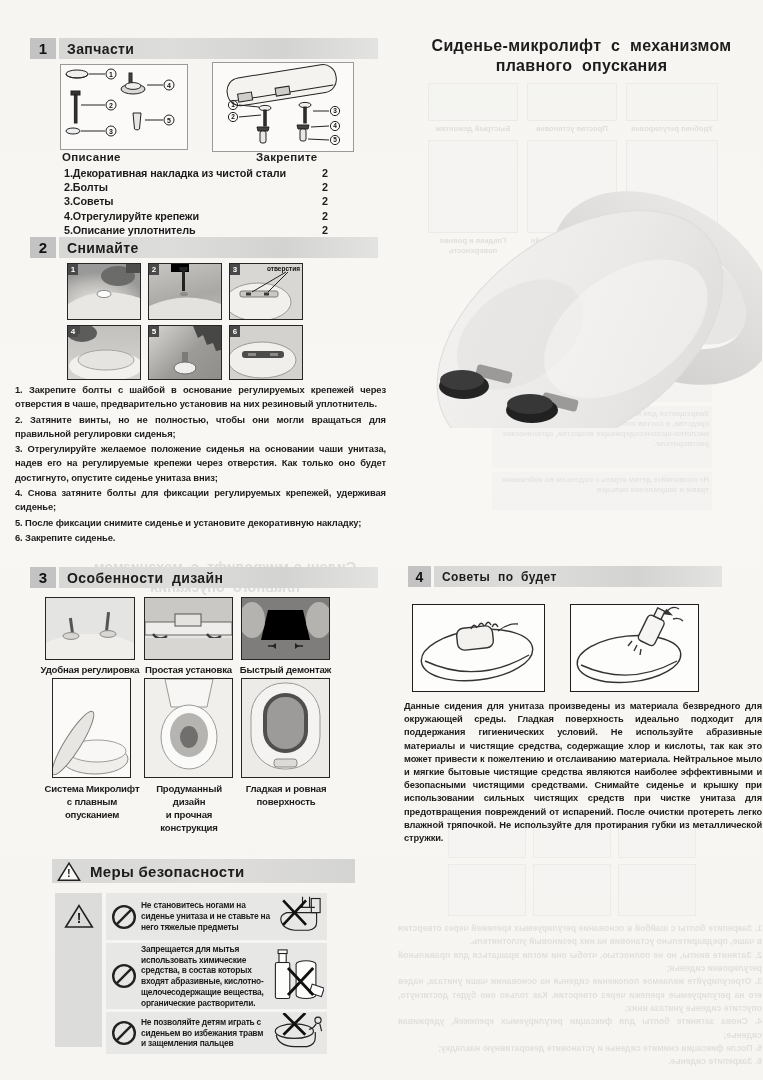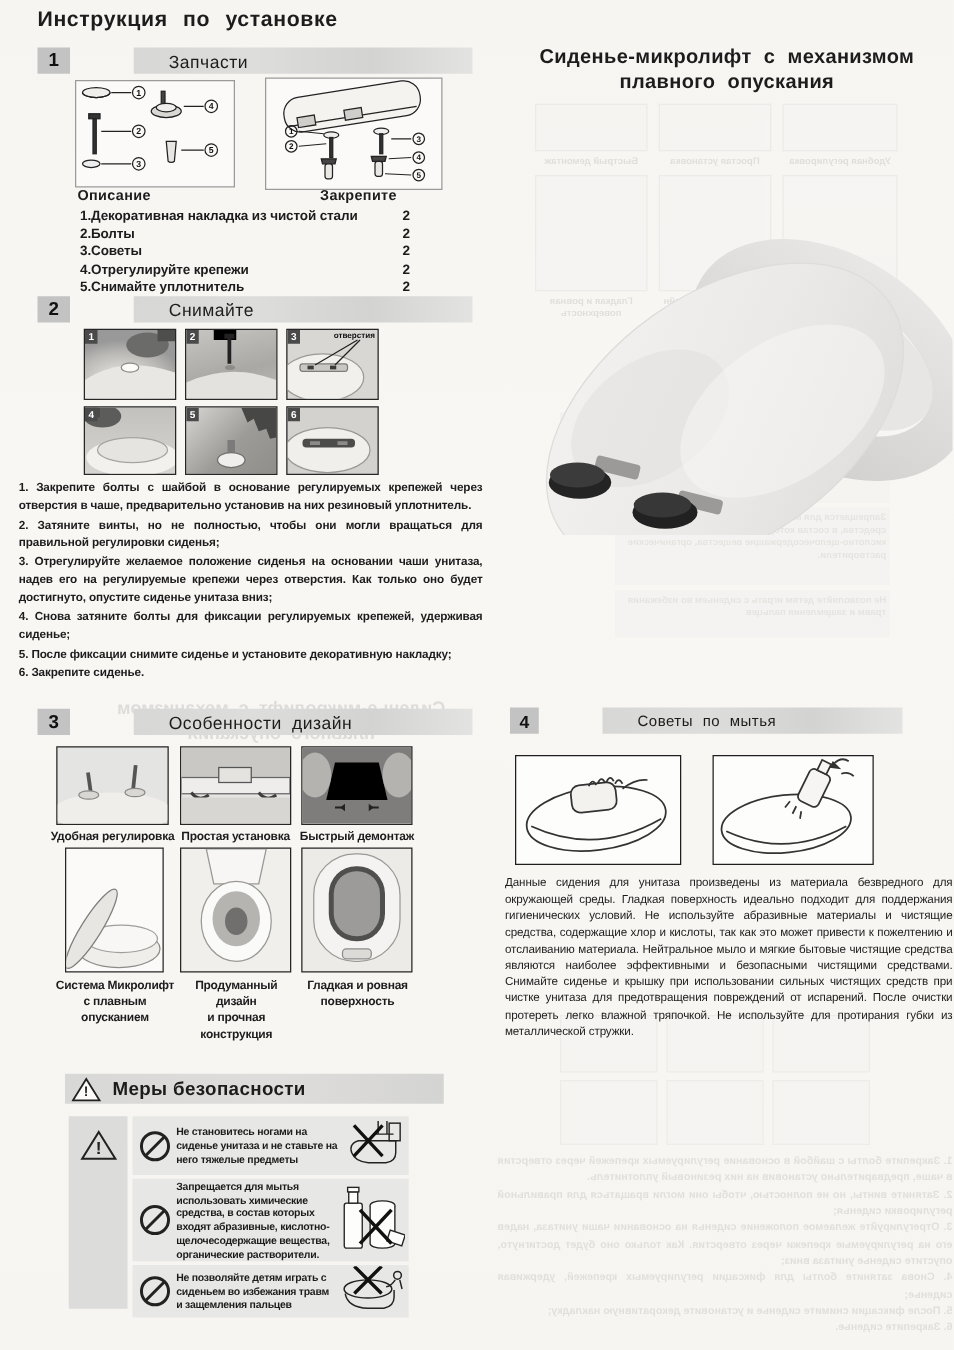--- a/index.html
+++ b/index.html
@@ -7,22 +7,22 @@
   body { background:#f7f6f3; font-family:"Liberation Sans", sans-serif; color:#1c1c1c; }
   .page { position:relative; width:763px; height:1080px; overflow:hidden;
           background:linear-gradient(180deg,#f6f5f2 0%, #f8f7f4 40%, #f6f5f2 100%); }
   .abs { position:absolute; }
 
   
   .sec-bar { position:absolute; display:flex; height:21px; }
   .sec-num { width:26px; background:#c3c3c3; color:#111; font-weight:bold; font-size:15px;
              display:flex; align-items:center; justify-content:center; margin-right:3px; }
   .sec-title { flex:1; background:linear-gradient(90deg,#d7d7d5 0%, #dddddb 35%, #d3d3d1 70%, #e3e3e1 100%);
-               display:flex; align-items:center; padding-left:28px; font-weight:normal; font-size:14px;
-               letter-spacing:.4px; word-spacing:4px;margin-left:48px; }
+               display:flex; align-items:center; padding-left:8px; font-weight:bold; font-size:14px;
+               letter-spacing:.4px; word-spacing:4px; }
   .sec-title.small { font-size:12px; }
 
   .doc-title { font-size:17px; font-weight:bold; letter-spacing:.5px; word-spacing:7px; }
   .r-title { width:363px; text-align:center; font-size:16px; font-weight:bold; word-spacing:5px; letter-spacing:.3px; line-height:1.25; }
 
   .part-box { border:1px solid #9a9a9a; background:#fbfaf8; }
   .cols-hdr { font-size:11.5px; font-weight:bold; letter-spacing:.3px; }
   .parts-list { width:264px; }
   .part-row { display:flex; font-size:10.8px; font-weight:bold; height:14.2px; align-items:center; letter-spacing:-0.1px; }
   .part-row .qty { margin-left:auto; }
@@ -39,21 +39,21 @@
   .feat-cap { position:absolute; font-size:9.6px; font-weight:bold; text-align:center; letter-spacing:-0.2px; line-height:1.35; }
 
   .safety-bar { position:absolute; display:flex; align-items:center; gap:9px; height:24px; padding-left:5px;
                 background:linear-gradient(90deg,#d8d8d6, #dedddb 55%, #d4d4d2); font-weight:bold; font-size:15px; letter-spacing:.3px; }
   .warn-col { position:absolute; background:#dcdcda; display:flex; justify-content:center; padding-top:10px; }
   .s-row { position:absolute; background:#e7e7e5; display:flex; align-items:center; gap:4px; padding:4px 3px 4px 5px; }
   .s-text { font-size:8.4px; font-weight:bold; line-height:1.28; letter-spacing:-0.2px; flex:1; }
   .s-img { flex:none; }
 
   .care-box { position:absolute; border:1.5px solid #1e1e1e; background:#fdfdfc; }
-  .care-text { width:358px; font-size:9.3px; font-weight:normal; line-height:1.42; text-align:justify; letter-spacing:-0.1px; }
+  .care-text { width:358px; font-size:9.3px; font-weight:bold; line-height:1.42; text-align:justify; letter-spacing:-0.1px; }
 
   
   .ghost { position:absolute; transform:scaleX(-1); filter:grayscale(1); pointer-events:none; color:#5a6156; }
   .g-box { border:1px solid #aeb3ab; background:#eef0ec; }
   .g-cap { font-size:7.6px; font-weight:bold; text-align:center; line-height:1.3; }
   .g-bar { background:#ccccca; font-weight:bold; font-size:13px; display:flex; align-items:center; padding-left:8px; }
   .g-row { background:#dddddb; }
   .g-steps { font-size:8.6px; font-weight:bold; line-height:1.55; text-align:justify; }
   .g-title { font-size:14.5px; font-weight:bold; text-align:center; line-height:1.4; word-spacing:4px; }
 </style>
@@ -111,21 +111,20 @@
     <p>3. Отрегулируйте желаемое положение сиденья на основании чаши унитаза, надев его на регулируемые крепежи через отверстия. Как только оно будет достигнуто, опустите сиденье унитаза вниз;</p>
     <p>4. Снова затяните болты для фиксации регулируемых крепежей, удерживая сиденье;</p>
     <p>5. После фиксации снимите сиденье и установите декоративную накладку;</p>
     <p>6. Закрепите сиденье.</p>
   </div>
 
   <div class="ghost g-title" style="left:60px; top:557px; width:330px; opacity:.17;">
     <span>Сиденье-микролифт с механизмом</span><br><span>плавного опускания</span>
   </div>
 
-  <div class="abs doc-title" style="left:30px; top:6px;">Инструкция по установке</div>
 
   <div class="sec-bar" style="left:30px; top:38px; width:348px;">
     <span class="sec-num">1</span>
     <span class="sec-title">Запчасти</span>
   </div>
 
   <div class="abs part-box" style="left:60px; top:64px; width:128px; height:86px;">
     <svg width="126" height="84" viewBox="0 0 126 84">
       <g stroke="#222" fill="none" stroke-width="1" font-family="Liberation Sans, sans-serif">
         <ellipse cx="16" cy="9" rx="11" ry="4" fill="#f0efec"></ellipse>
@@ -211,21 +210,21 @@
         <span>Советы</span>
         <span class="qty">2</span>
     </div>
     <div class="part-row">
       <span>4.</span>
         <span>Отрегулируйте крепежи</span>
         <span class="qty">2</span>
     </div>
     <div class="part-row">
       <span>5.</span>
-        <span>Снимайте уплотнитель</span>
+        <span>Описание уплотнитель</span>
         <span class="qty">2</span>
     </div>
   </div>
 
   <div class="sec-bar" style="left:30px; top:237px; width:348px;">
     <span class="sec-num">2</span>
     <span class="sec-title">Снимайте</span>
   </div>
 
   <div class="photo" style="left:67px; top:263px; width:74px; height:57px; background:radial-gradient(ellipse 70% 60% at 40% 75%, #efefec, #b9b8b5 70%, #999);">
@@ -468,21 +467,21 @@
       <ellipse cx="52" cy="248" rx="25" ry="13" fill="#242424"></ellipse>
       <ellipse cx="50" cy="242" rx="22" ry="10" fill="#3b3b3b"></ellipse>
       <rect x="130" y="258" width="36" height="12" rx="3" fill="#9c9a98" transform="rotate(14 148 264)"></rect>
       <ellipse cx="120" cy="272" rx="26" ry="13" fill="#212121"></ellipse>
       <ellipse cx="118" cy="266" rx="23" ry="10" fill="#373737"></ellipse>
     </svg>
   </div>
 
   <div class="sec-bar" style="left:408px; top:566px; width:314px;">
     <span class="sec-num" style="width:23px; font-size:14px;">4</span>
-    <span class="sec-title small">Советы по мытья</span>
+    <span class="sec-title small">Советы по будет</span>
   </div>
 
   <div class="care-box" style="left:412px; top:604px; width:133px; height:88px;">
     <svg width="130" height="85" viewBox="0 0 130 85">
       <g stroke="#333" fill="none" stroke-width="1.4">
         <ellipse cx="64" cy="50" rx="56" ry="25" transform="rotate(-7 64 50)"></ellipse>
         <path d="M12,56 q52,24 104,-6"></path>
         <rect x="44" y="22" width="36" height="22" rx="7" transform="rotate(-6 62 33)" fill="#f3f2ef"></rect>
         <path d="M58,24 q3,-7 6,-1 M65,22 q3,-7 6,-1 M72,21 q3,-7 6,-1 M79,22 q3,-6 6,0 M85,26 q10,-8 20,-7"></path>
       </g>

